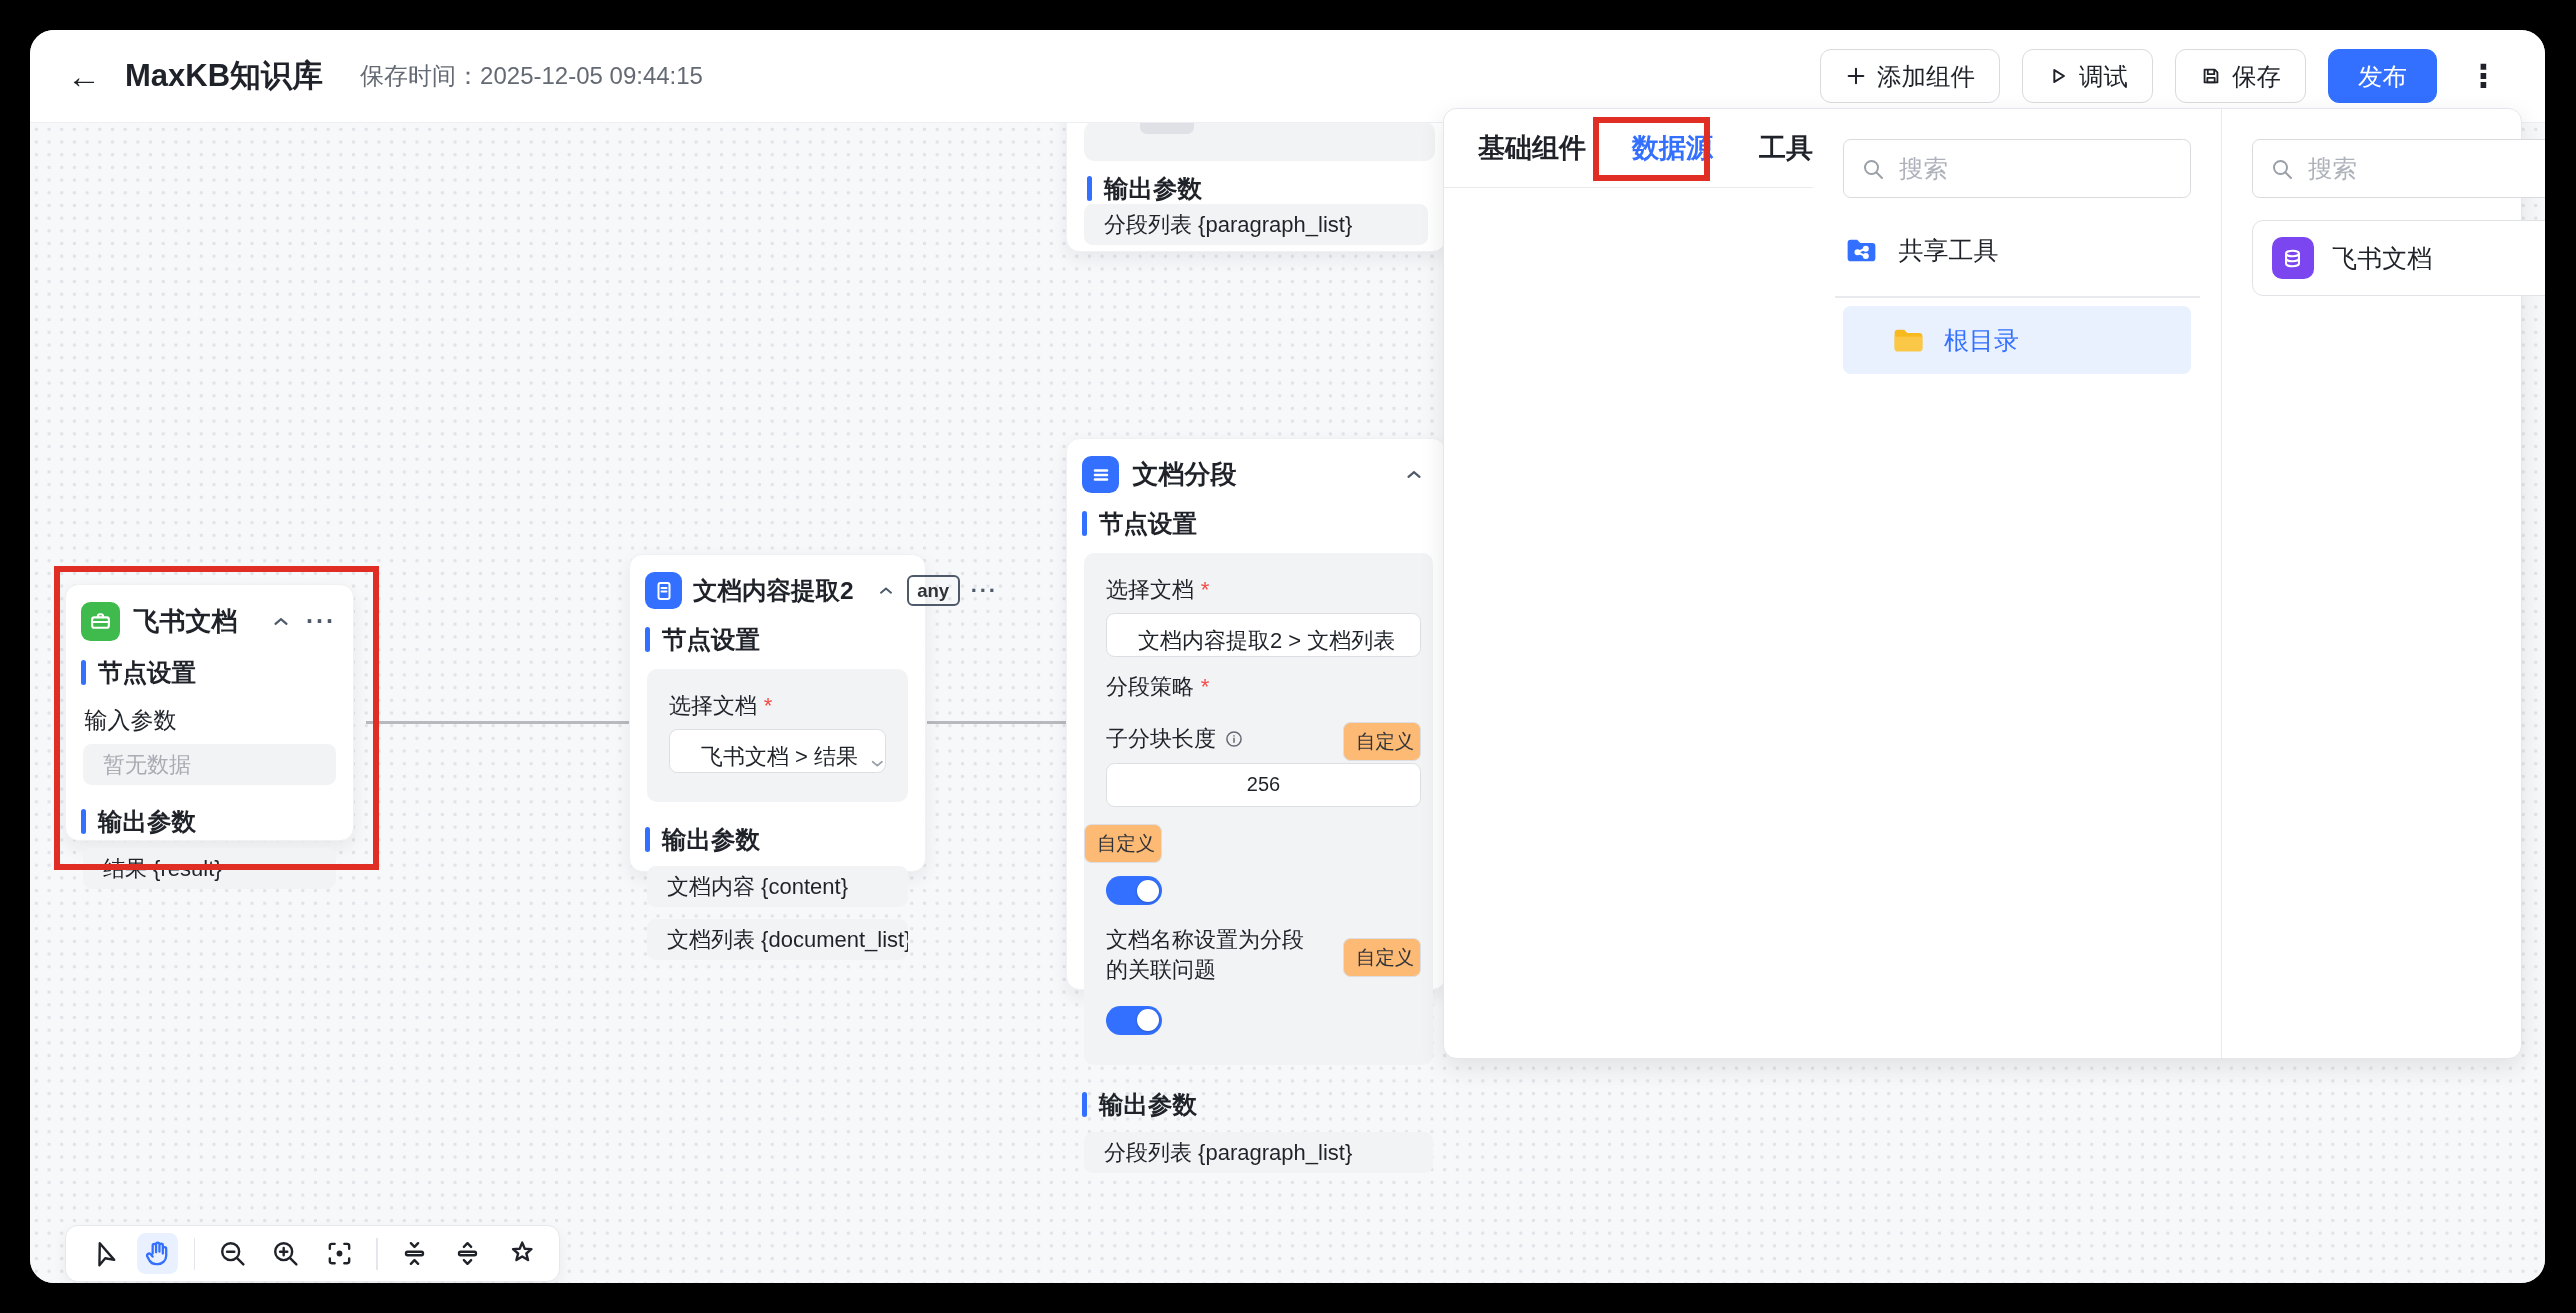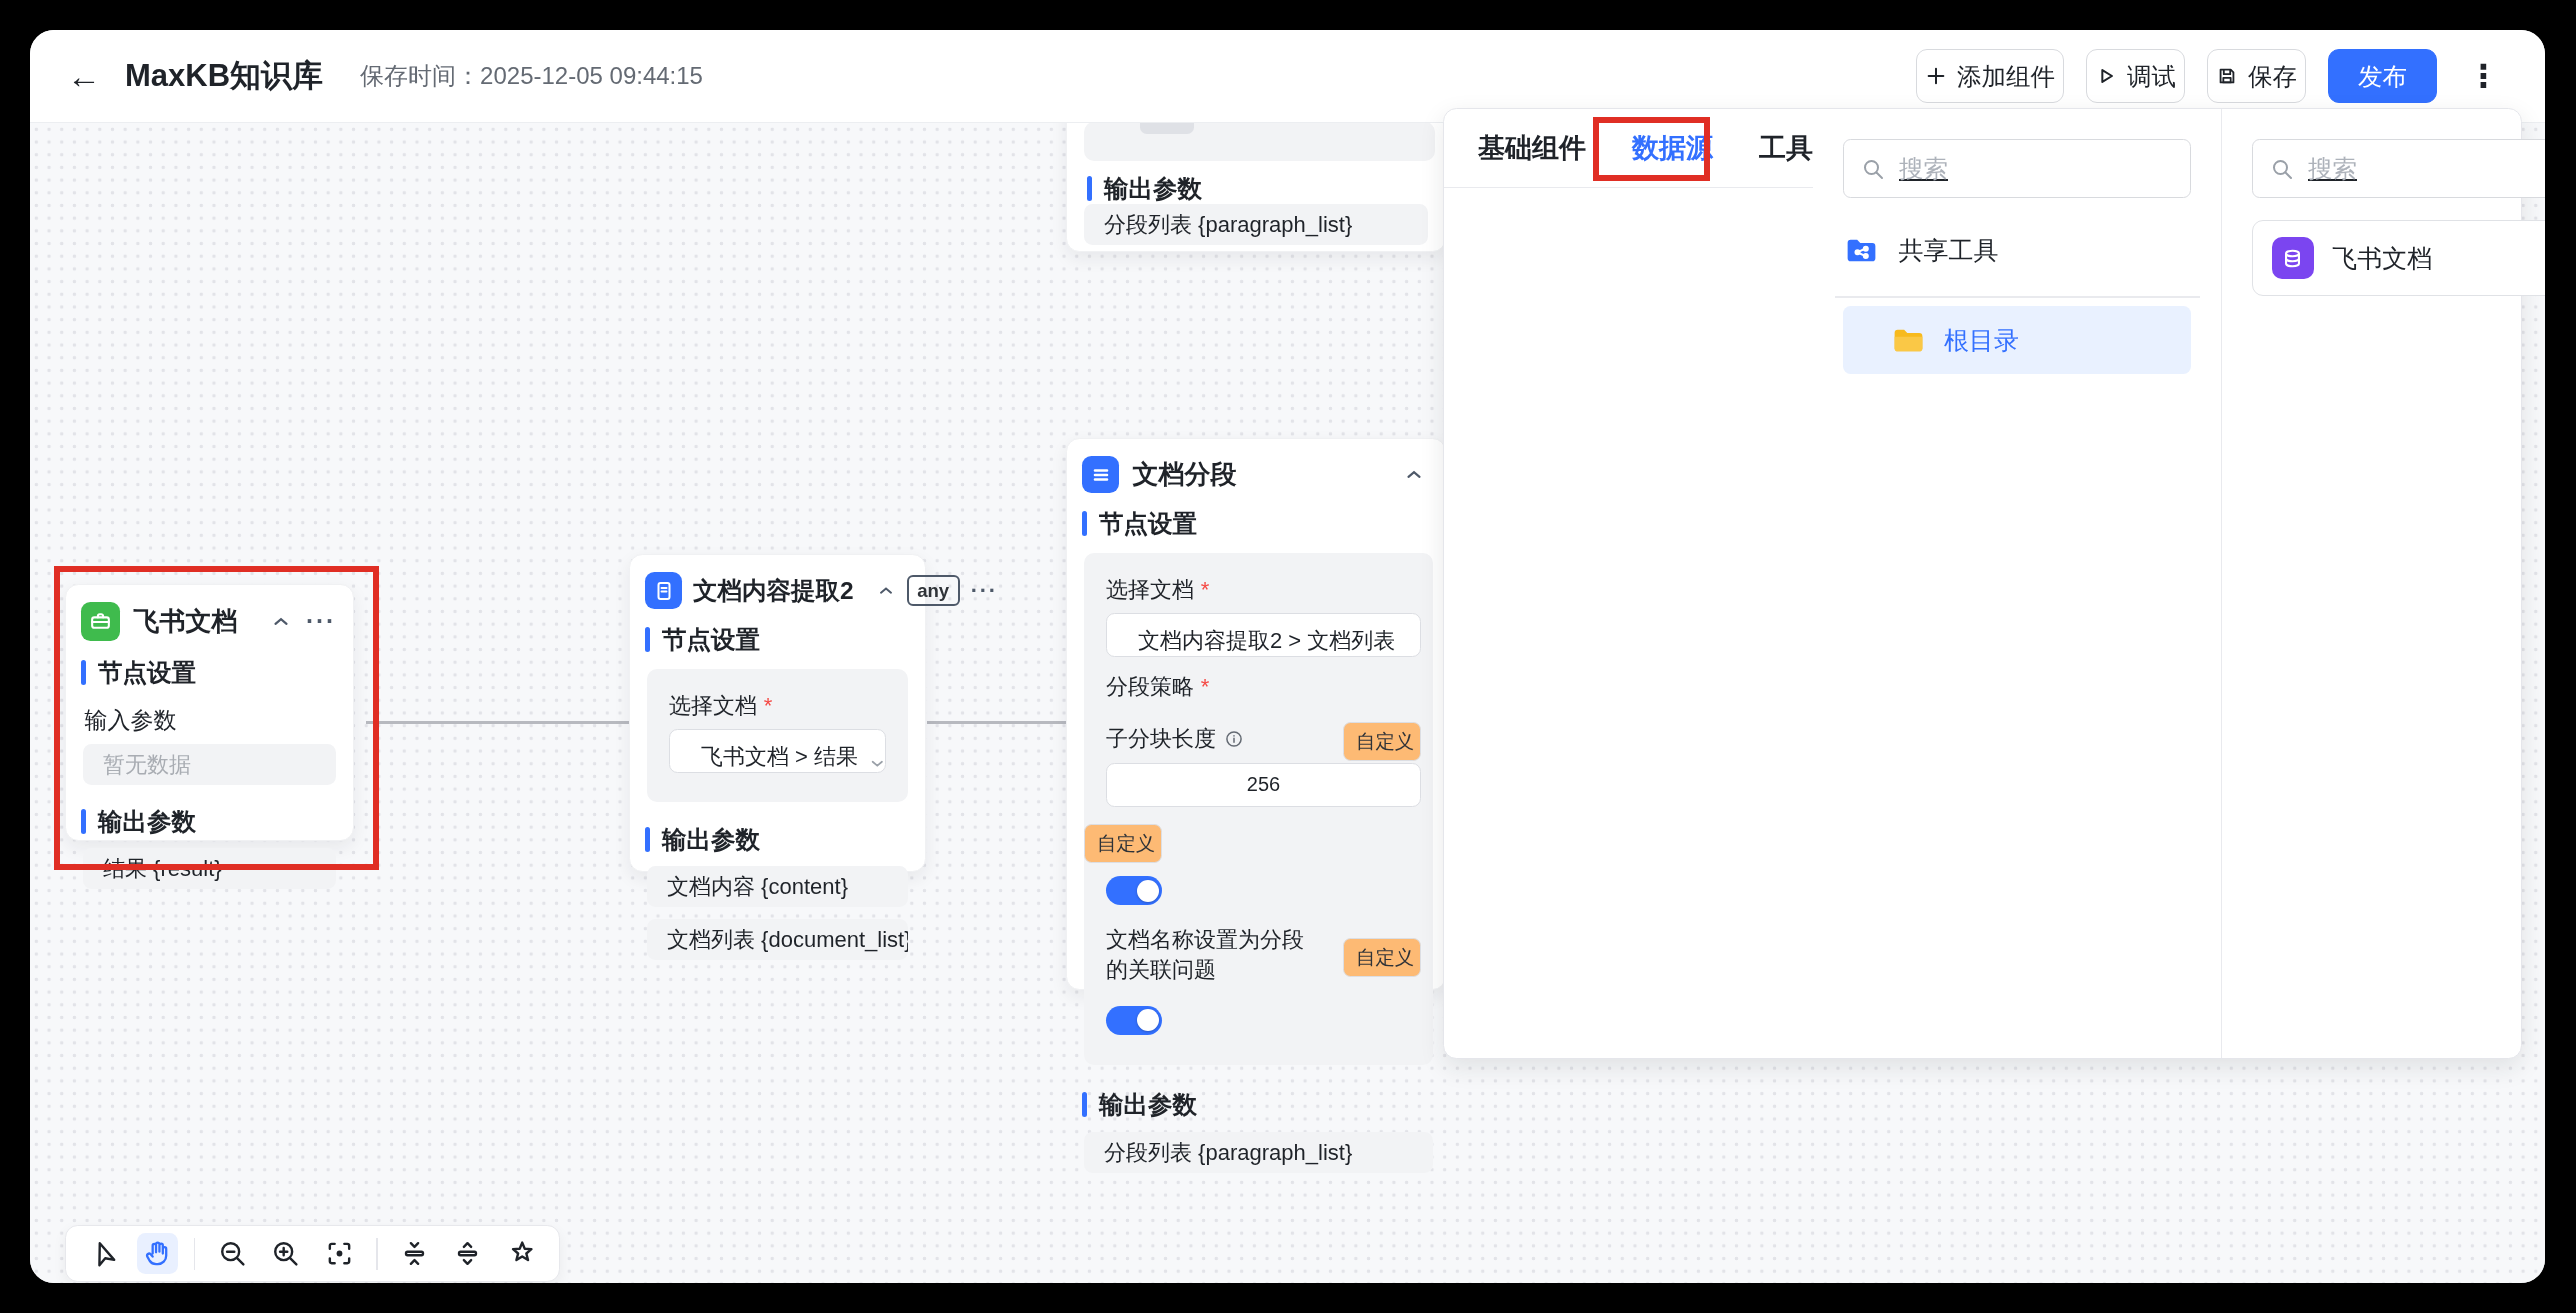--- a/index.html
+++ b/index.html
@@ -18,21 +18,21 @@
     position:absolute;left:0;top:0;width:100%;height:93px;background:#fff;
     border-bottom:1.7px solid #eceef1;display:flex;align-items:center;
     padding:0 37px;box-sizing:border-box;z-index:4;
   }
   .back{font-size:34px;line-height:1;cursor:pointer;color:#1f2329;}
   .app-title{font-size:31px;font-weight:bold;margin-left:24px;}
   .save-time{font-size:24px;color:#646a73;margin-left:37px;}
   .header-right{margin-left:auto;display:flex;align-items:center;gap:22px;}
   .hbtn{
     height:54px;border:1.7px solid #d8dade;border-radius:11px;background:#fff;
-    display:flex;align-items:center;gap:10px;padding:0 8px;font-size:24.5px;
+    display:flex;align-items:center;gap:10px;padding:0 24px;font-size:24.5px;
     color:#1f2329;cursor:pointer;box-sizing:border-box;
   }
   .hbtn svg{display:block;}
   .hbtn.primary{background:#3370ff;border-color:#3370ff;color:#fff;padding:0 29px;}
   .more-dots{font-size:32px;font-weight:bold;letter-spacing:0;padding:0 8.5px;cursor:pointer;}
   
   .canvas{
     position:absolute;left:0;top:93px;right:0;bottom:0;overflow:hidden;
     background-color:#f7f8fa;
     background-image:radial-gradient(circle,#e2e3e8 1.7px,transparent 2px);
@@ -112,21 +112,21 @@
   .tab-anno{position:absolute;left:149px;top:7.6px;width:117px;height:64px;box-sizing:border-box;}
   .panel-body{flex:1;display:flex;min-height:0;}
   .panel-left{width:409px;border-right:1.7px solid #e9eaee;padding:30px;box-sizing:border-box;}
   .panel-right{flex:1;padding:30px;box-sizing:border-box;}
   .searchbox{
     height:59px;border:1.7px solid #d8dade;border-radius:7.6px;background:#fff;
     display:flex;align-items:center;padding:0 17px;gap:12px;box-sizing:border-box;
   }
   .searchbox input{
     border:none;outline:none;font-size:24.5px;flex:1;min-width:0;color:#1f2329;
-    font-family:inherit;background:transparent;text-decoration:underline;
+    font-family:inherit;background:transparent;
   }
   .searchbox input::placeholder{color:#adb2ba;}
   .tree-row{display:flex;align-items:center;gap:18.6px;margin-top:29px;height:47px;cursor:pointer;}
   .tree-row .lbl{font-size:25px;}
   .panel-divider{height:1.7px;background:#e9eaee;margin:22px -8.5px 0;}
   .root-row{
     margin-top:8.5px;height:68px;background:#e9f1ff;border-radius:7.6px;
     display:flex;align-items:center;gap:17px;padding-left:47px;cursor:pointer;
   }
   .root-row .lbl{font-size:25px;color:#3370ff;}

